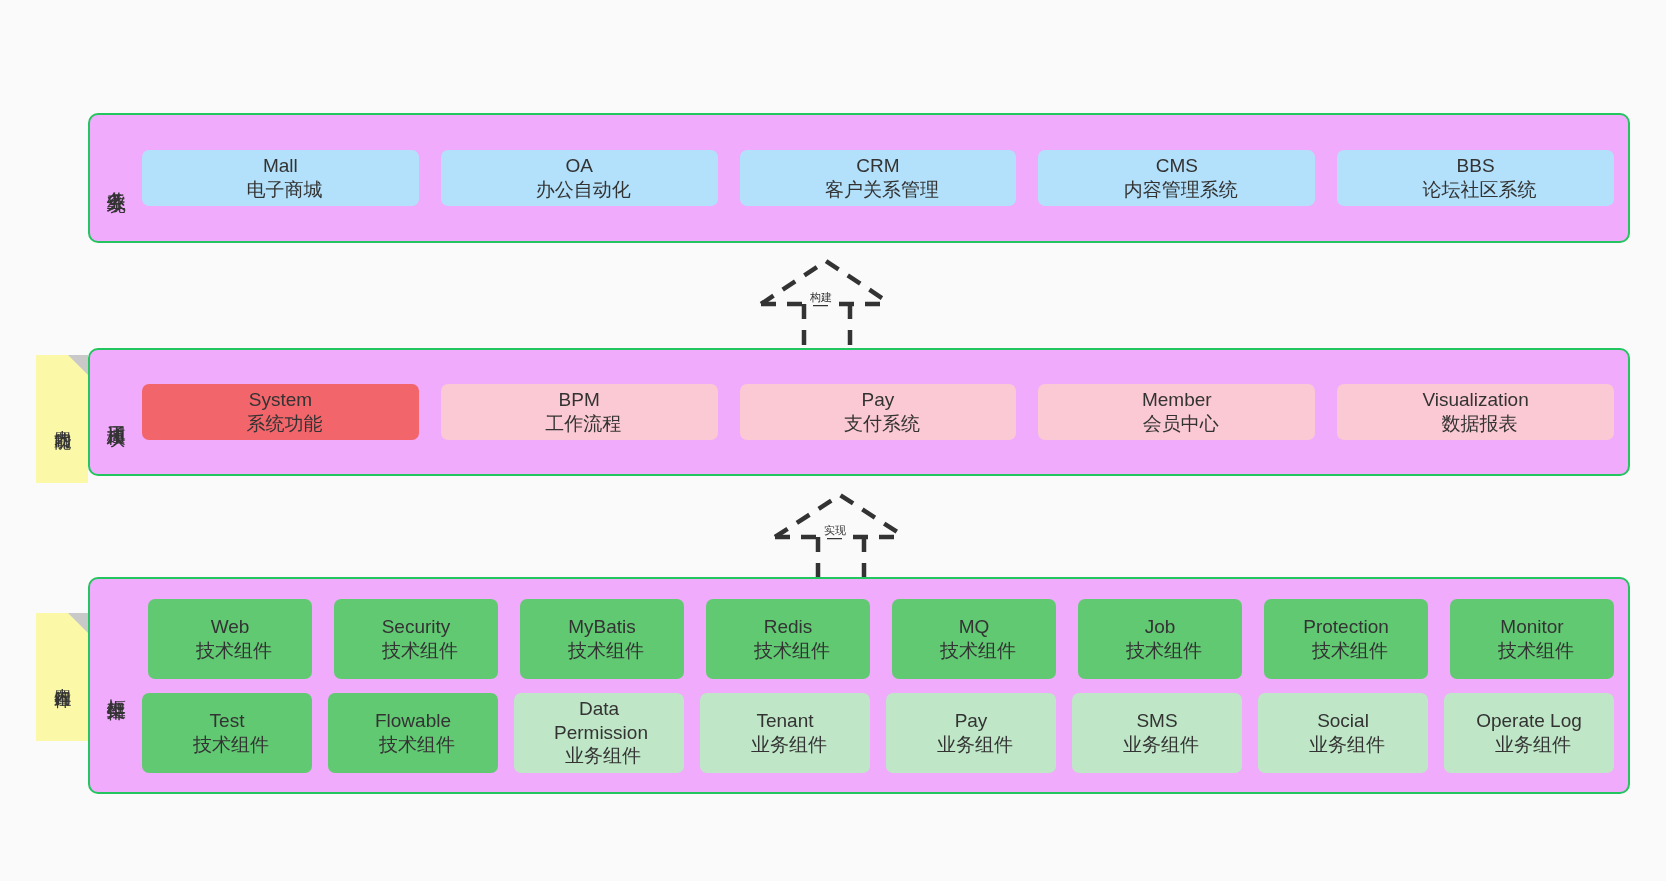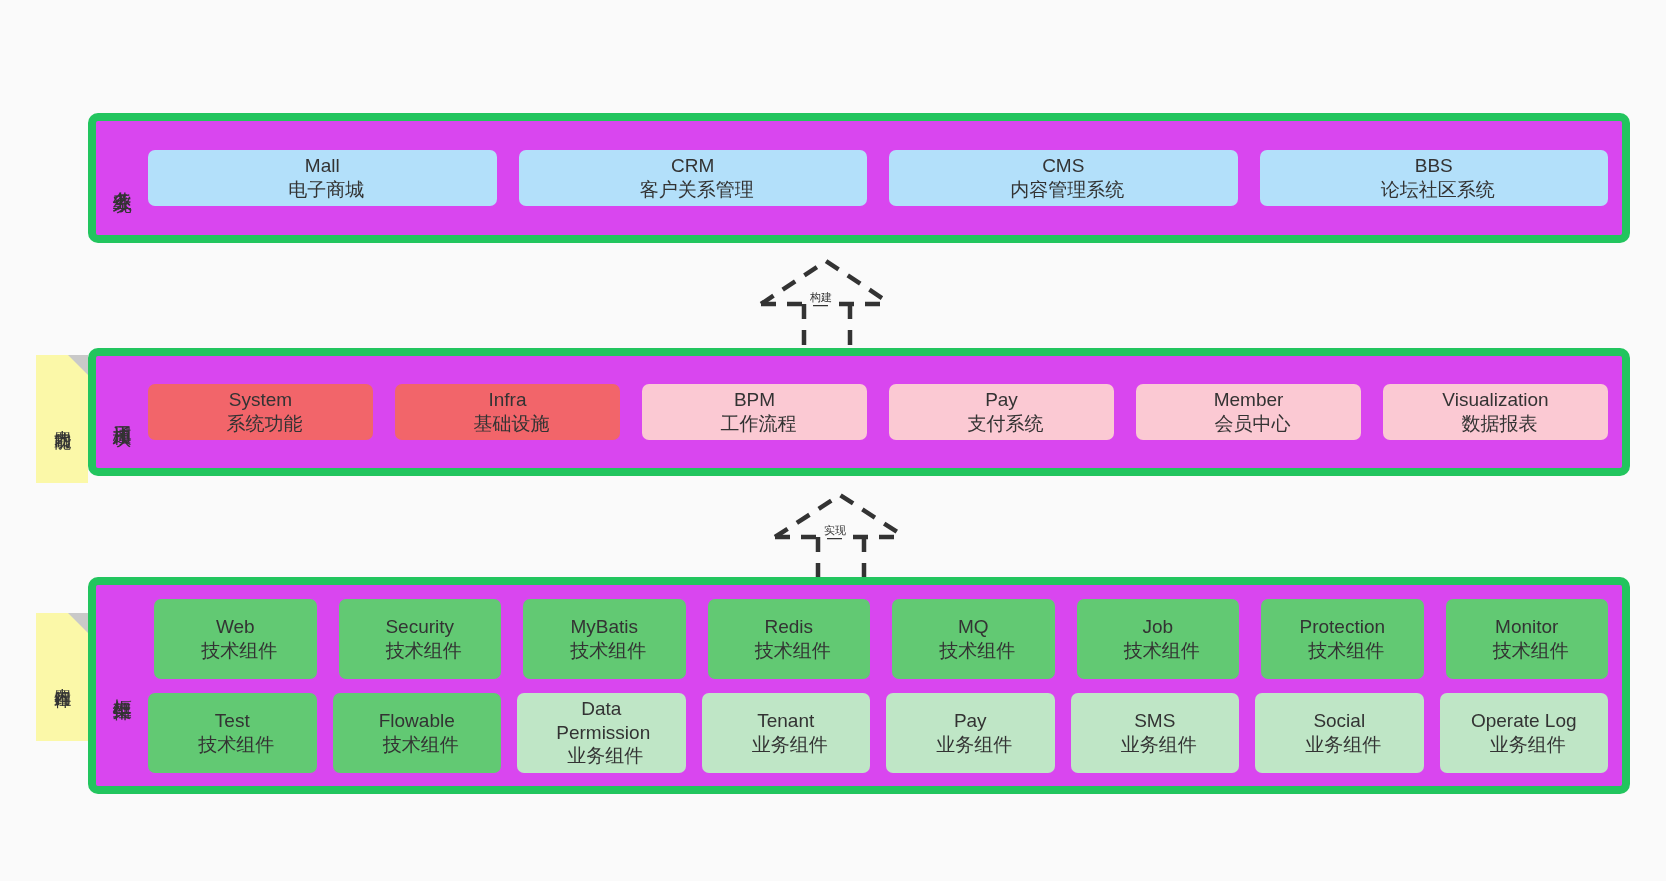--- a/index.html
+++ b/index.html
@@ -12,22 +12,22 @@
     height: 881px;
     position: relative;
     font-family: "Liberation Sans", "DejaVu Sans", sans-serif;
     color: #333333;
     overflow: hidden;
   }
 
   
   .layer {
     position: absolute;
-    background: #d946ef;
-    border: 8px solid #22c55e;
+    background: #f0abfc;
+    border: 2px solid #22c55e;
     border-radius: 10px;
     box-sizing: border-box;
     display: flex;
     align-items: stretch;
   }
 
   
   .layer-title {
     writing-mode: vertical-rl;
     text-orientation: upright;
@@ -125,20 +125,24 @@
 </head>
 <body>
 
 <div class="layer" id="layer-business" style="left:88px; top:113px; width:1542px; height:130px;">
   <div class="layer-title">业务系统</div>
   <div class="layer-body">
     <div class="row">
       <div class="card blue">
         <span class="t-main">Mall</span>
         <span class="t-sub">电子商城</span>
+      </div>
+      <div class="card blue">
+        <span class="t-main">OA</span>
+        <span class="t-sub">办公自动化</span>
       </div>
       <div class="card blue">
         <span class="t-main">CRM</span>
         <span class="t-sub">客户关系管理</span>
       </div>
       <div class="card blue">
         <span class="t-main">CMS</span>
         <span class="t-sub">内容管理系统</span>
       </div>
       <div class="card blue">
@@ -165,24 +169,20 @@
 </div>
 
 <div class="layer" id="layer-common" style="left:88px; top:348px; width:1542px; height:128px;">
   <div class="layer-title">通用模块</div>
   <div class="layer-body">
     <div class="row">
       <div class="card red">
         <span class="t-main">System</span>
         <span class="t-sub">系统功能</span>
       </div>
-      <div class="card red">
-        <span class="t-main">Infra</span>
-        <span class="t-sub">基础设施</span>
-      </div>
       <div class="card pink">
         <span class="t-main">BPM</span>
         <span class="t-sub">工作流程</span>
       </div>
       <div class="card pink">
         <span class="t-main">Pay</span>
         <span class="t-sub">支付系统</span>
       </div>
       <div class="card pink">
         <span class="t-main">Member</span>

